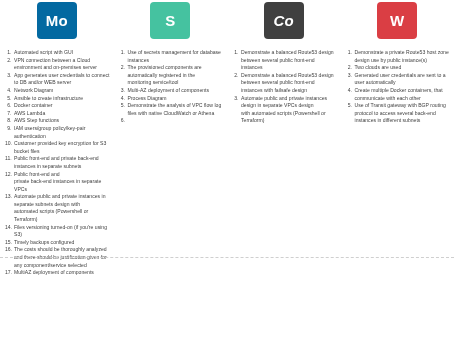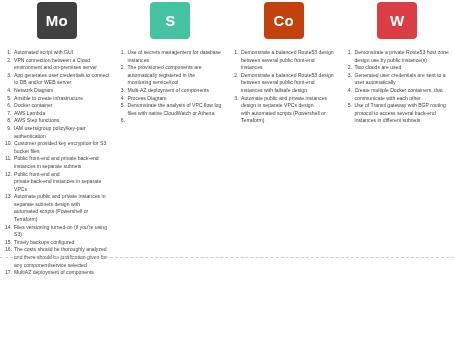--- a/index.html
+++ b/index.html
@@ -89,21 +89,21 @@
     z-index: 5;
   }
 </style>
 </head>
 <body>
 
 <div class="board">
 
   <div class="column">
     <div class="col-header">
-      <div class="tile" style="background:#404040;">Mo</div>
+      <div class="tile" style="background:#0369a1;">Mo</div>
     </div>
     <ol class="list">
       <li class="item">
           <span class="num">1.</span>
           <span class="txt">Automated script with GUI</span>
         </li>
       <li class="item">
           <span class="num">2.</span>
           <span class="txt">VPN connection between a Cloud environment and on-premises server</span>
         </li>
@@ -200,21 +200,21 @@
         </li>
       <li class="item">
           <span class="num">6.</span>
           <span class="txt"></span>
         </li>
     </ol>
   </div>
 
   <div class="column">
     <div class="col-header">
-      <div class="tile" style="background:#c2410c;">Co</div>
+      <div class="tile" style="background:#404040;font-style:italic;">Co</div>
     </div>
     <ol class="list">
       <li class="item">
           <span class="num">1.</span>
           <span class="txt">Demonstrate a balanced Route53 design between several public front-end instances</span>
         </li>
       <li class="item">
           <span class="num">2.</span>
           <span class="txt">Demonstrate a balanced Route53 design between several public front-end instances with failsafe design</span>
         </li>

